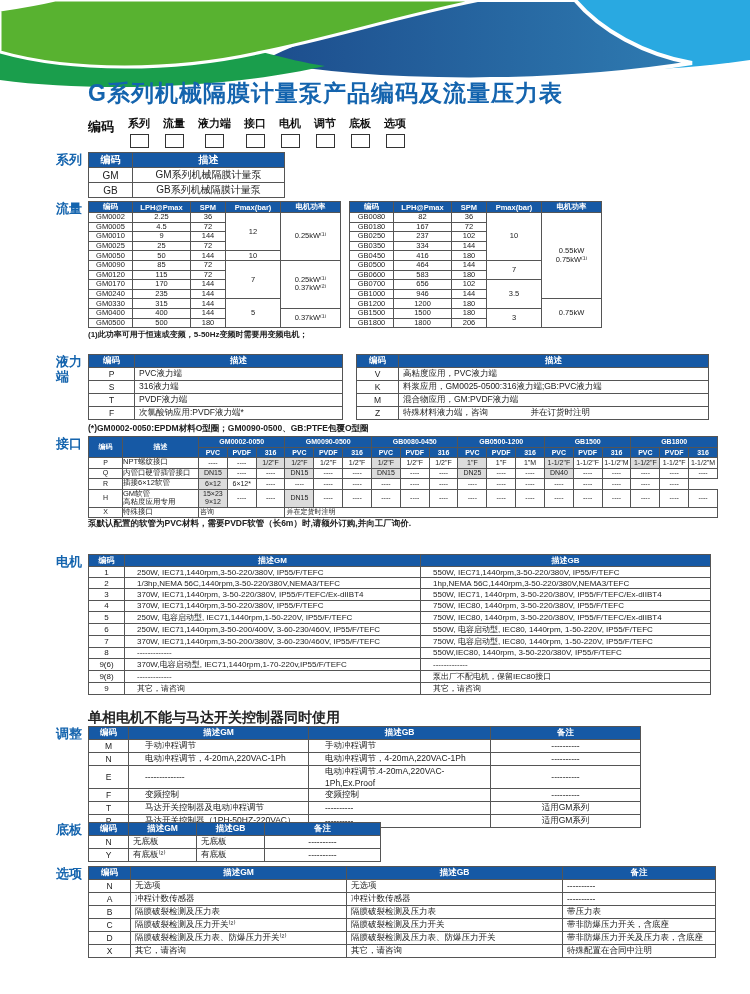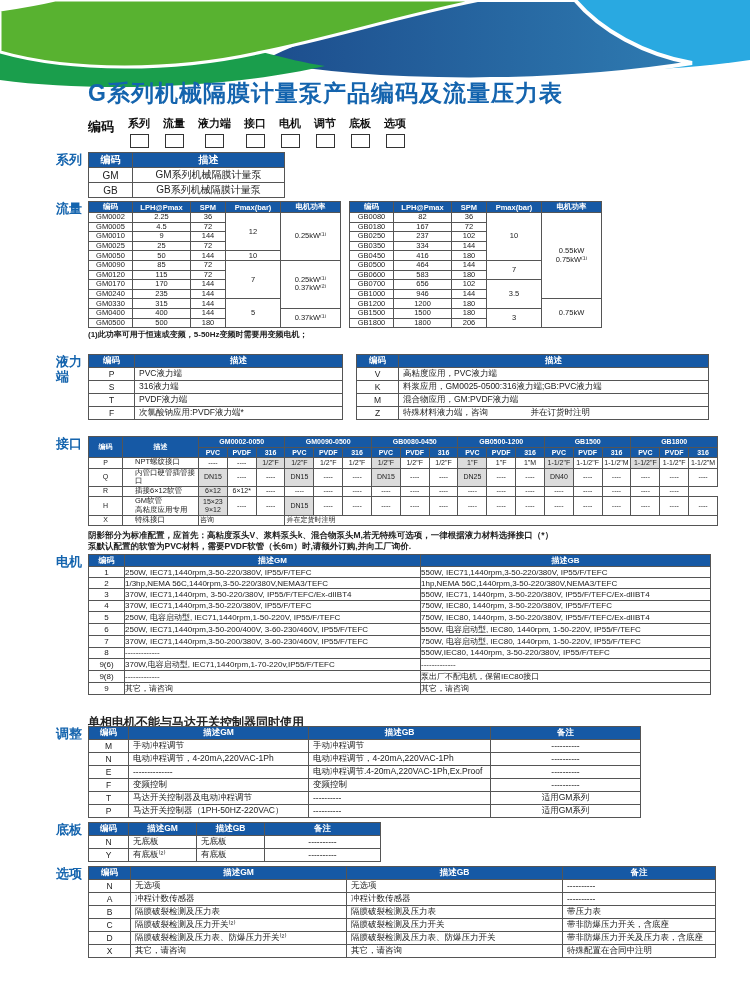--- a/index.html
+++ b/index.html
@@ -36,29 +36,29 @@
   .flow-tbl th{height:10px;font-size:7.5px;}
   .flow-tbl td{height:8.6px;line-height:1.1;}
   .hyd-left{width:254px;font-size:8.5px;}
   .hyd-right{width:352px;font-size:8.5px;}
   .hyd-left th,.hyd-right th{height:12px;}
   .hyd-left td,.hyd-right td{height:11px;}
   .hyd-left td:nth-child(2),.hyd-right td:nth-child(2){text-align:left;padding-left:4px;}
   .iface-tbl{width:630px;font-size:7px;}
   .iface-tbl th{height:9.5px;font-size:7px;padding:0 1px;}
   .iface-tbl td{height:9.5px;line-height:1.15;padding:0 1px;}
-  .iface-tbl td:nth-child(2){text-align:left;padding-left:12px;font-size:7.5px;}
+  .iface-tbl td:nth-child(2){text-align:left;padding-left:0;font-size:7.5px;}
   .motor-tbl{width:622px;font-size:8px;}
   .motor-tbl th{height:11px;}
   .motor-tbl td{height:10.2px;}
-  .motor-tbl td:nth-child(2),.motor-tbl td:nth-child(3){text-align:left;padding-left:0;}
+  .motor-tbl td:nth-child(2),.motor-tbl td:nth-child(3){text-align:left;padding-left:12px;}
   .adjust-tbl{width:552px;font-size:8.5px;}
   .adjust-tbl th{height:12px;}
   .adjust-tbl td{height:11.5px;}
-  .adjust-tbl td:nth-child(2),.adjust-tbl td:nth-child(3){text-align:left;padding-left:4px;}
+  .adjust-tbl td:nth-child(2),.adjust-tbl td:nth-child(3){text-align:left;padding-left:16px;}
   .base-tbl{width:292px;font-size:8.5px;}
   .base-tbl th{height:12px;}
   .base-tbl td{height:11px;}
   .base-tbl td:nth-child(2),.base-tbl td:nth-child(3){text-align:left;padding-left:4px;}
   .options-tbl{width:627px;font-size:8.5px;}
   .options-tbl th{height:12px;}
   .options-tbl td{height:11px;}
   .options-tbl td:nth-child(2),.options-tbl td:nth-child(3),.options-tbl td:nth-child(4){text-align:left;padding-left:4px;}
   .footer-notes{position:absolute;left:88px;top:956px;}
   .footer-notes .note{font-size:8.5px;margin-bottom:4px;margin-top:48px;}
@@ -391,20 +391,21 @@
                 <td>M</td>
                 <td>混合物应用，GM:PVDF液力端</td>
               </tr>
               <tr>
                 <td>Z</td>
                 <td>特殊材料液力端，咨询　　　　　并在订货时注明</td>
               </tr>
             </tbody>
         </table>
       </div>
+      <div class="note" style="margin-top:3px;font-size:8.5px">(*)GM0002-0050:EPDM材料O型圈；GM0090-0500、GB:PTFE包覆O型圈</div>
     </div>
   </div>
 
   <div class="sec" style="top:436px">
     <span class="sec-label">接口</span>
     <div class="sec-body">
       <table class="tbl iface-tbl">
         <colgroup>
             <col style="width:34px">
             <col style="width:76px">
@@ -532,21 +533,20 @@
               <td>----</td>
             </tr>
             <tr>
               <td>X</td>
               <td>特殊接口</td>
               <td colspan="3" class="left">咨询</td>
               <td colspan="15" class="left">并在定货时注明</td>
             </tr>
           </tbody>
       </table>
-      <div class="note" style="margin-top:4px;font-size:8.5px">阴影部分为标准配置，应首先：高粘度泵头V、浆料泵头k、混合物泵头M,若无特殊可选项，一律根据液力材料选择接口（*）</div>
       <div class="note" style="font-size:8.5px">泵默认配置的软管为PVC材料，需要PVDF软管（长6m）时,请额外订购,并向工厂询价.</div>
     </div>
   </div>
 
   <div class="sec" style="top:554px">
     <span class="sec-label">电机</span>
     <div class="sec-body">
       <table class="tbl motor-tbl">
         <colgroup>
             <col style="width:36px">
@@ -611,21 +611,21 @@
               <td>-------------</td>
               <td>泵出厂不配电机，保留IEC80接口</td>
             </tr>
             <tr>
               <td>9</td>
               <td>其它，请咨询</td>
               <td>其它，请咨询</td>
             </tr>
           </tbody>
       </table>
-      <div class="note" style="margin-top:20px;font-size:12px">单相电机不能与马达开关控制器同时使用</div>
+      <div class="note" style="margin-top:14px;font-size:14px">单相电机不能与马达开关控制器同时使用</div>
     </div>
   </div>
 
   <div class="sec" style="top:726px">
     <span class="sec-label">调整</span>
     <div class="sec-body">
       <table class="tbl adjust-tbl">
         <colgroup>
             <col style="width:40px">
             <col style="width:180px">

